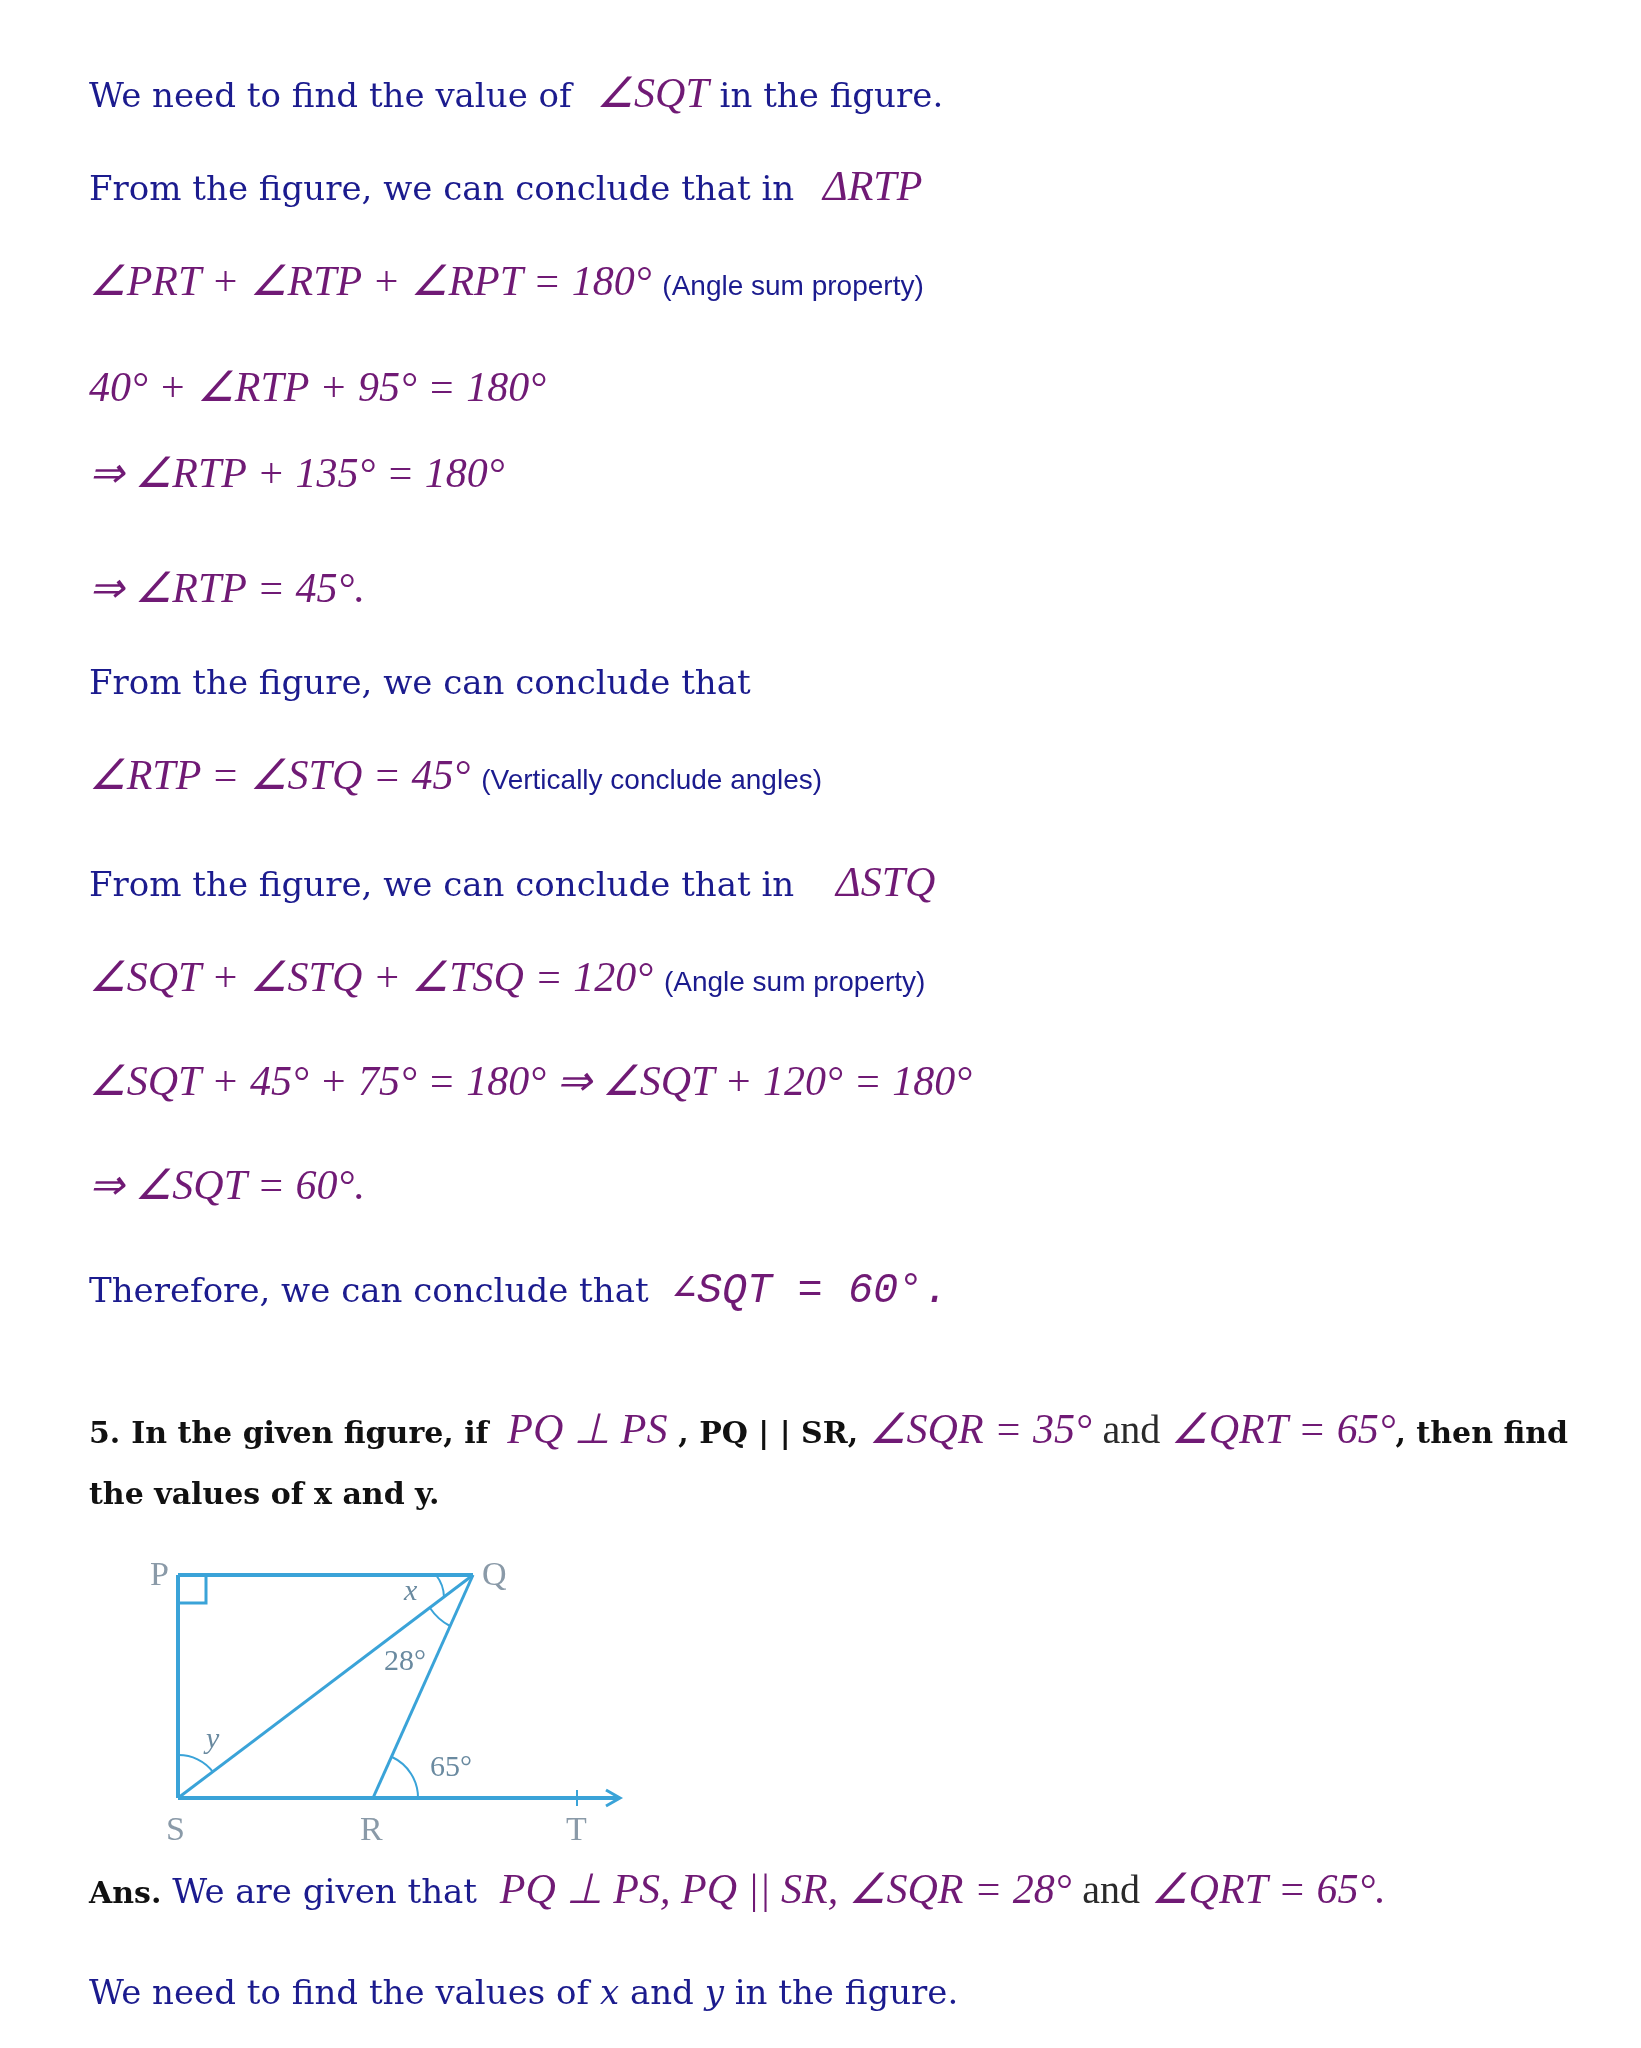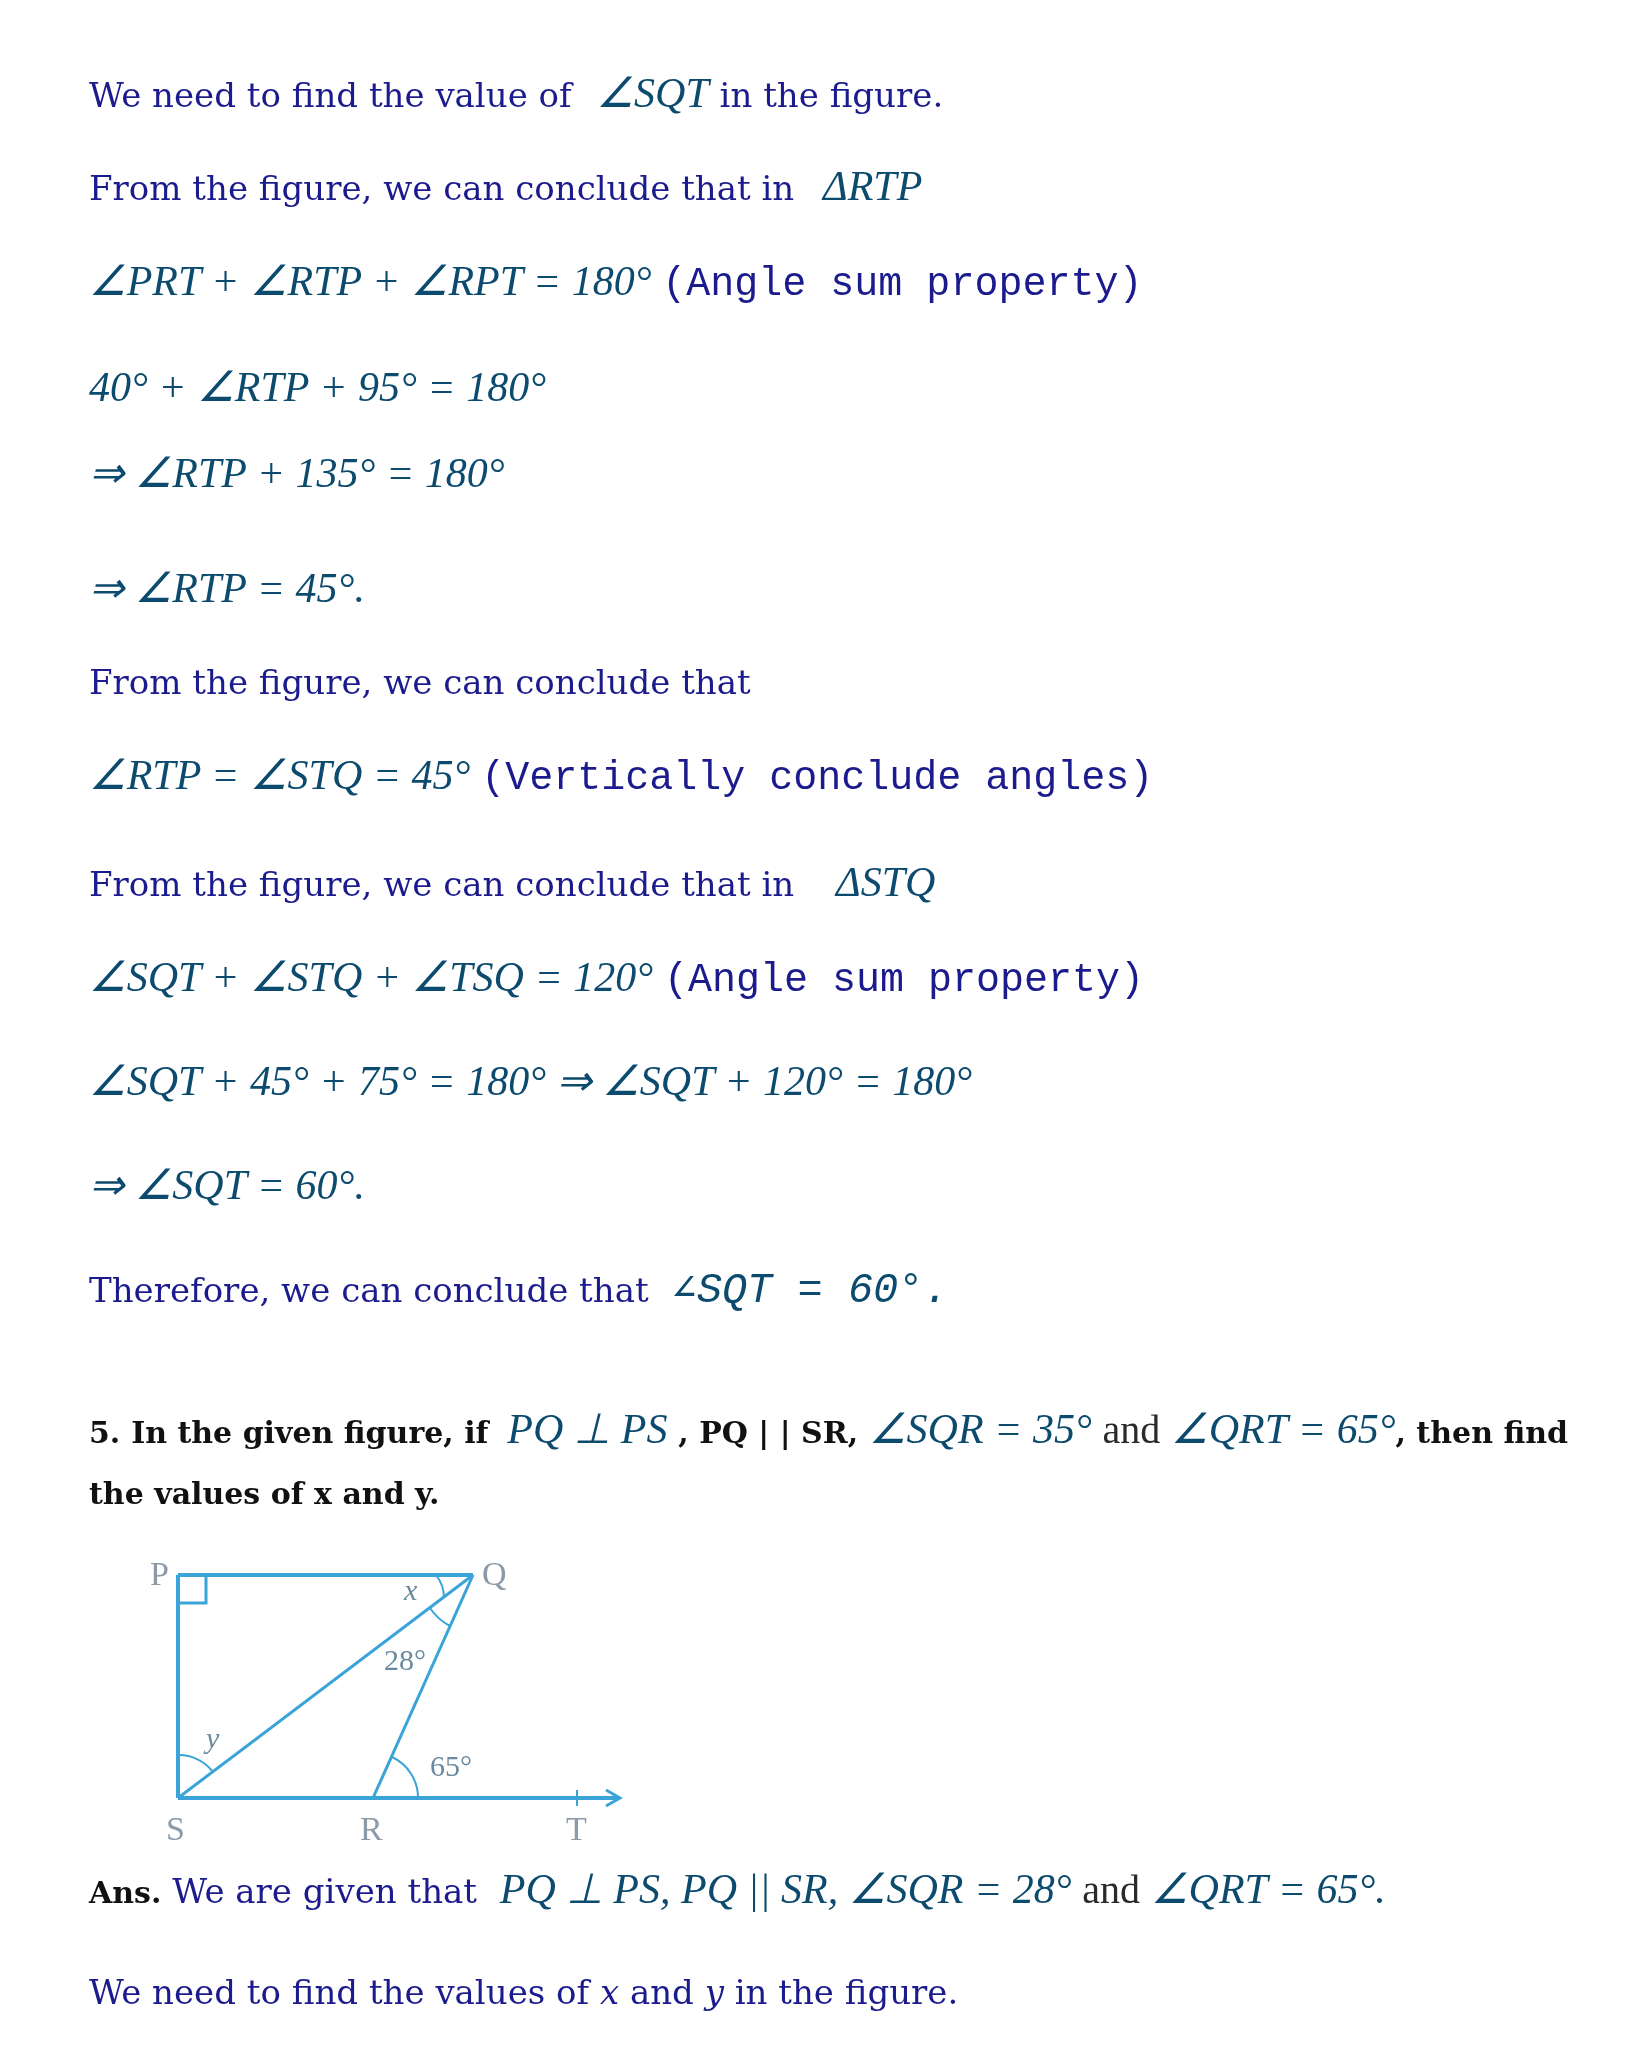--- a/index.html
+++ b/index.html
@@ -2,24 +2,24 @@
 <html><head>
 <meta charset="utf-8">
 <style>
   html, body { margin: 0; padding: 0; background: #ffffff; }
   body { width: 1641px; height: 2048px; position: relative; overflow: hidden; }
   .line {
     position: absolute; left: 89px; white-space: nowrap;
     font-family: "DejaVu Serif", serif; font-size: 34px; color: #1b1b8e;
   }
   .math {
-    font-family: "Liberation Serif", serif; font-style: italic; color: #0c4a6e;
+    font-family: "Liberation Serif", serif; font-style: italic; color: #701a75;
     font-size: 42px;
   }
-  .txt { font-family: Liberation Mono, monospace; font-style: normal; color: #1b1b8e; font-size: 40px; }
+  .txt { font-family: Liberation Sans, sans-serif; font-style: normal; color: #1b1b8e; font-size: 28px; }
   .bold { font-family: "DejaVu Serif", serif; font-weight: bold; color: #111; font-size: 30px; }
   .blk { color: #2a2a2a; font-family: "Liberation Serif", serif; font-style: normal; font-size: 40px; }
   #figure { position: absolute; left: 130px; top: 1550px; }
   .fig-label { font-family: "Liberation Serif", serif; font-size: 34px; fill: #8a9aa8; }
   .fig-angle { font-family: "Liberation Serif", serif; font-size: 30px; fill: #6a8aa0; }
 </style>
 </head>
 <body>
 
 <div class="line" style="top:68px;">

